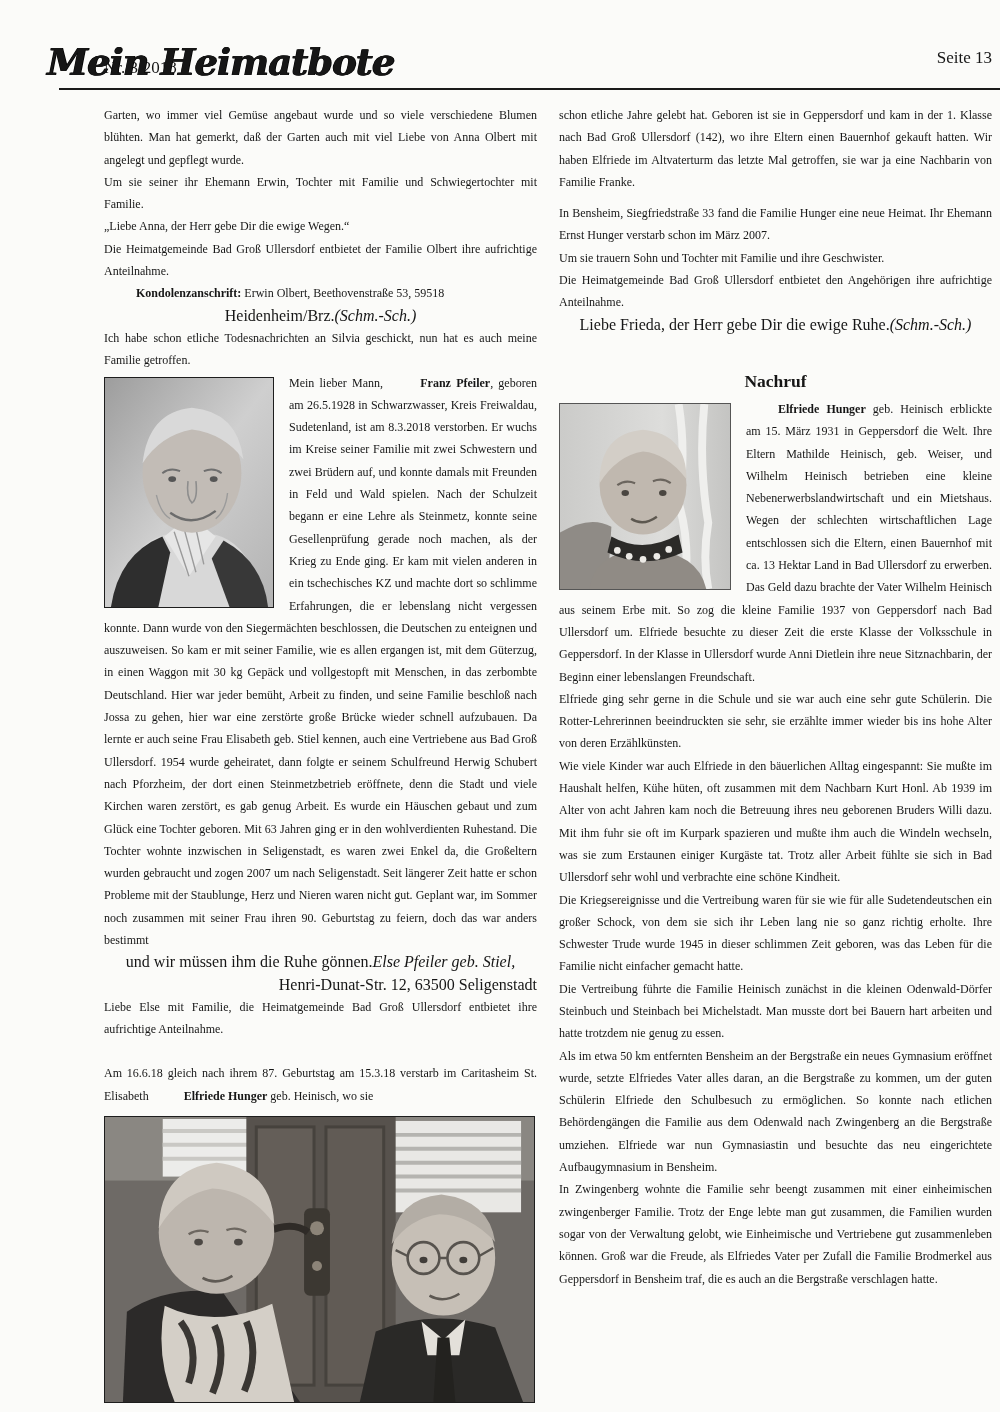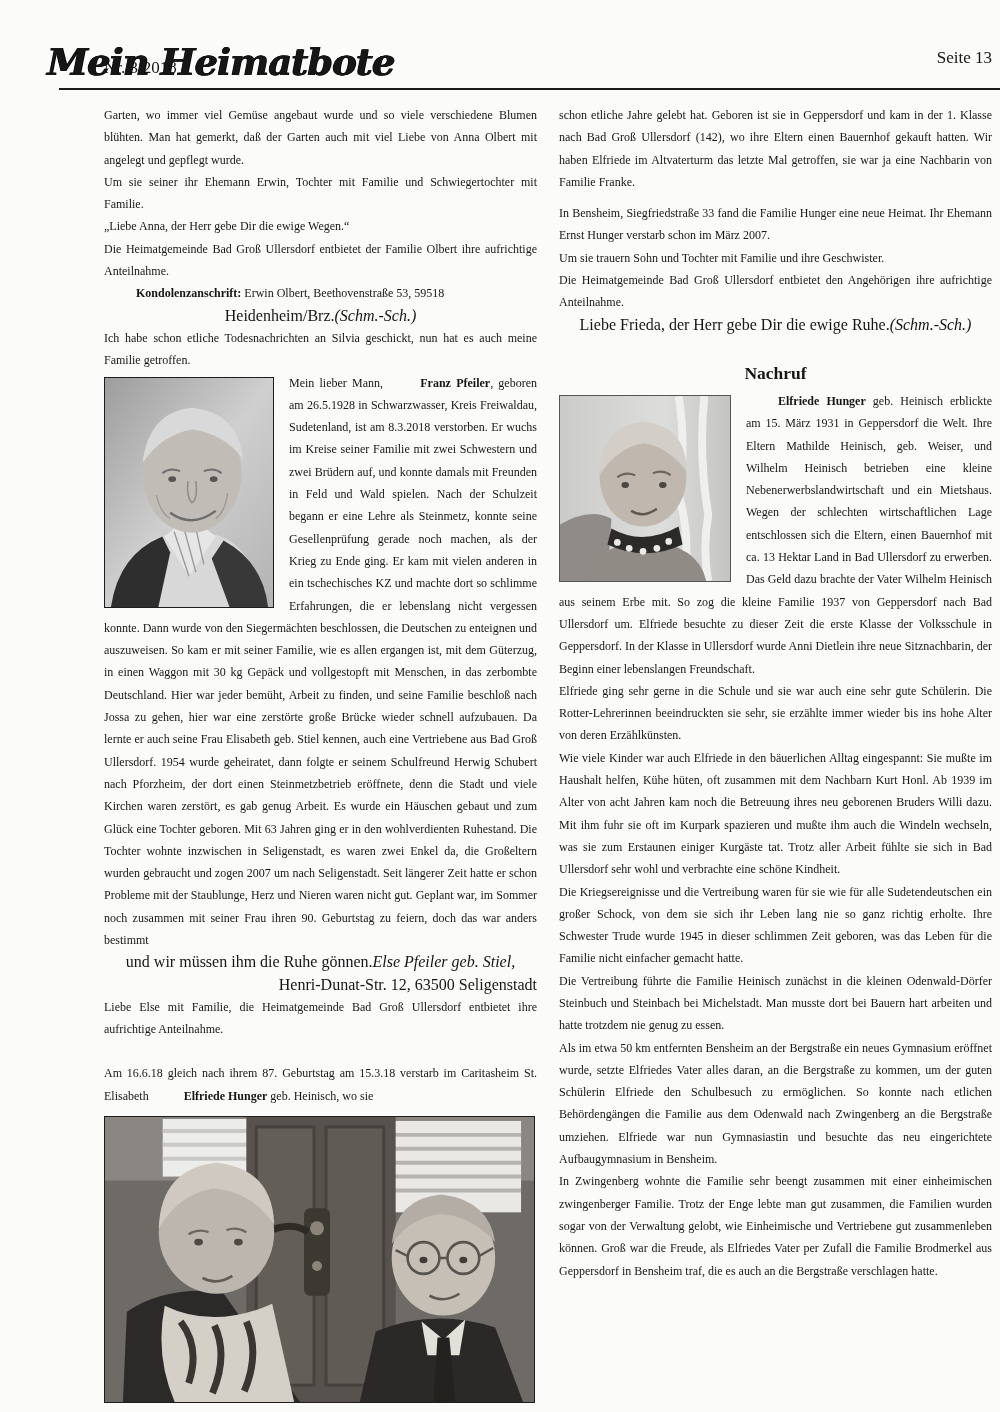--- a/index.html
+++ b/index.html
@@ -23,21 +23,21 @@
   
   .cols{display:flex;gap:22px;padding:14px 55px 0 57px;}
   .col{width:433px;}
   p,.para{margin:0;text-align:justify;font-size:12px;line-height:22.3px;}
   .b{font-weight:bold;margin-left:32px;}
   .it{font-style:italic;}
   .sigrow{display:flex;justify-content:center;font-size:16px;line-height:22.3px;}
   .rightline{text-align:right;font-size:16px;line-height:22.3px;}
   .gap{height:22px;}
   .smallgap{height:9px;}
-  .nachruf{font-weight:bold;text-align:center;font-size:17.5px;line-height:22px;margin:4px 0 6px 0;}
+  .nachruf{font-weight:bold;text-align:center;font-size:17.5px;line-height:22px;margin:12px 0 6px 0;}
   
   .photo{background:#cfcfcf;}
   .photo-franz{float:left;width:170px;height:231px;margin:5px 15px 3px 0;border:1.5px solid #1d1d1d;box-sizing:border-box;}
   .photo-elfriede{float:left;width:172px;height:187px;margin:5px 15px 3px 0;border:1px solid #555;box-sizing:border-box;}
   .photo-big{width:431px;height:287px;margin-top:9px;border:1.5px solid #1d1d1d;box-sizing:border-box;}
   .photo svg{display:block;width:100%;height:100%;}
 </style>
 </head>
 <body>
 

